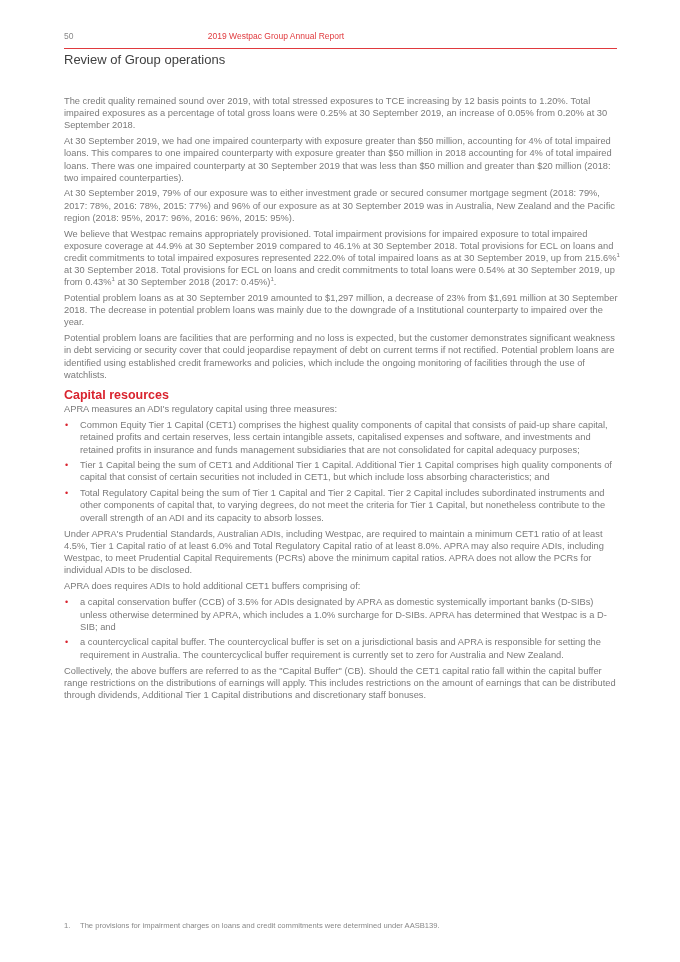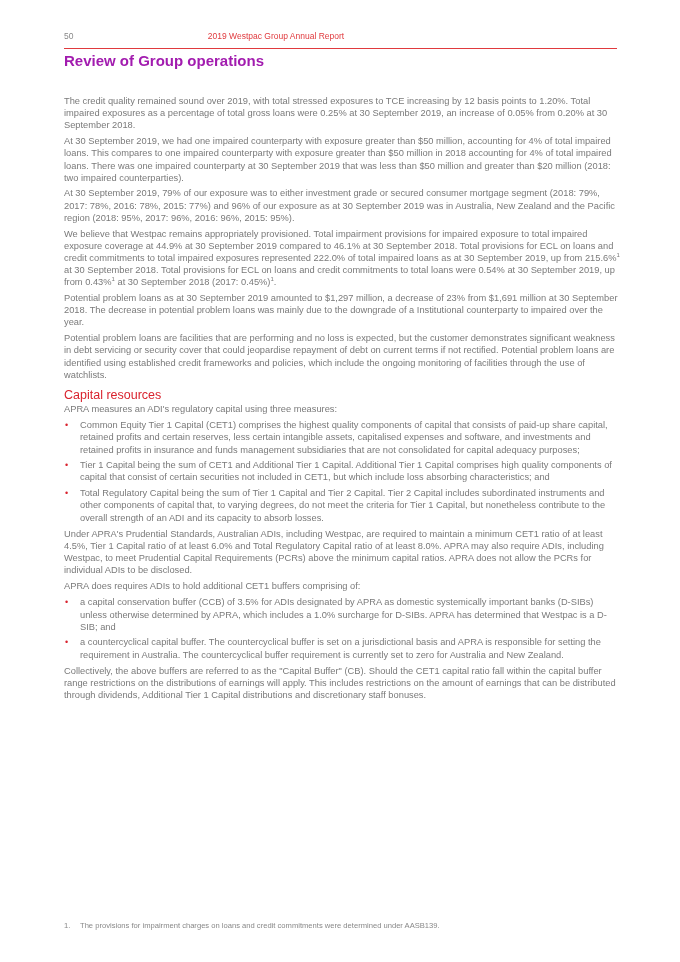--- a/index.html
+++ b/index.html
@@ -3,26 +3,26 @@
 <meta charset="utf-8">
 <style>
   html, body { margin: 0; padding: 0; background: #ffffff; }
   body { width: 680px; height: 962px; position: relative; overflow: hidden;
          font-family: "Liberation Sans", sans-serif; color: #777; }
   .page-num { position: absolute; left: 64px; top: 31px; font-size: 8.5px; color: #888; }
   .running-title { position: absolute; left: 0; width: 552px; top: 31px; text-align: center;
                    font-size: 8.5px; color: #e03a3e; }
   .header-rule { position: absolute; left: 64px; width: 553px; top: 48px; height: 0;
                  border-top: 1.2px solid #e03a3e; }
-  .page-title { position: absolute; left: 64px; top: 52px; font-size: 15px; color: #a21caf;
-                margin: 0; font-weight: bold; }
+  .page-title { position: absolute; left: 64px; top: 52px; font-size: 13px; color: #404040;
+                margin: 0; font-weight: normal; }
   .content { position: absolute; left: 64px; top: 95px; width: 556px; font-size: 9.3px;
              line-height: 12.2px; color: #7a7a7a; }
   .content p { margin: 0 0 3.5px 0; }
-  .section-heading { color: #d9232e; font-weight: normal; font-size: 12.5px; margin: 7px 0 1px 0;
+  .section-heading { color: #d9232e; font-weight: bold; font-size: 12.5px; margin: 7px 0 1px 0;
                      line-height: 14px; }
   ul.bullets { list-style: none; margin: 0 0 4px 0; padding: 0; }
   ul.bullets li { position: relative; padding-left: 16px; margin-bottom: 3.5px; }
   ul.bullets li .bullet { position: absolute; left: 1px; top: 0; color: #d9232e; font-size: 9px; }
   sup { font-size: 6px; line-height: 0; }
   .footnote { position: absolute; left: 64px; top: 921px; width: 556px; font-size: 7.6px; color: #888; }
   .footnote .fn-num { display: inline-block; width: 16px; }
 </style>
 </head>
 <body>

